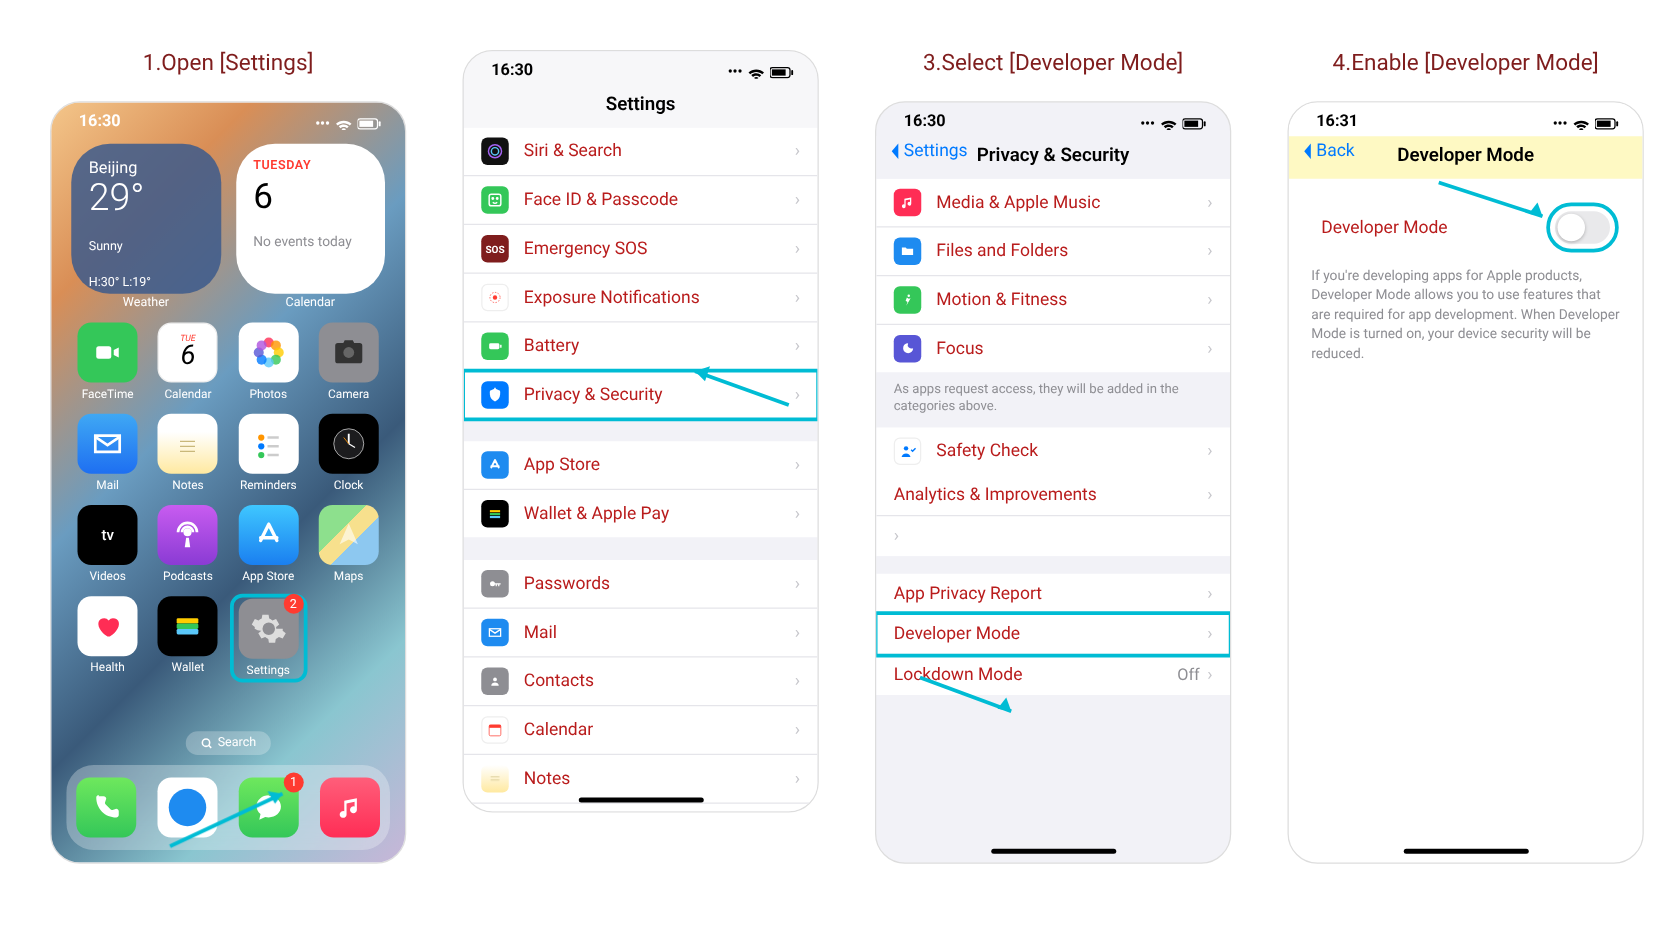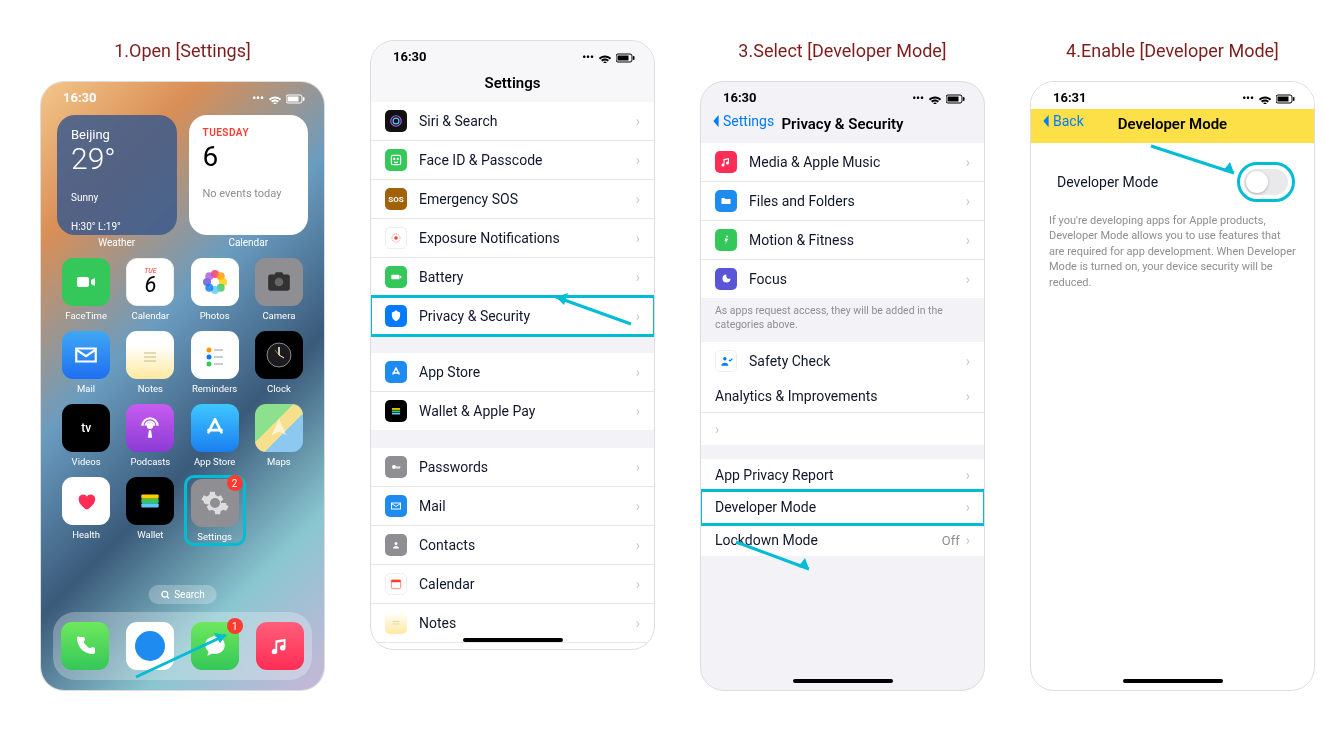--- a/index.html
+++ b/index.html
@@ -12,37 +12,37 @@
   .sb-right { display:flex; align-items:center; gap:4px; font-size:11px; }
   .sb-right svg { display:block; }
   .navbar { text-align:center; padding:6px 12px 10px 12px; position:relative; background:#f7f7f9; }
   .navbar-title { font-weight:600; font-size:15px; }
   .back { position:absolute; left:10px; top:4px; color:#007aff; font-size:14px; display:flex; align-items:center; gap:2px; }
   .back svg { width:10px; height:14px; }
   .list { background:#fff; }
   .row { display:flex; align-items:center; padding:8px 14px; border-bottom:1px solid #e5e5ea; min-height:31px; }
   .row:last-child { border-bottom:none; }
   .row .icon { width:22px; height:22px; border-radius:5px; margin-right:12px; flex-shrink:0; display:flex; align-items:center; justify-content:center; font-size:11px; color:#fff; font-weight:bold; }
-  .row .lbl { flex:1; font-size:14px; color:#0f172a; }
+  .row .lbl { flex:1; font-size:14px; color:#b91c1c; }
   .row .chev { color:#c7c7cc; font-size:14px; }
   .row .val { color:#8e8e93; font-size:13px; margin-right:6px; }
   .sect-gap { height:18px; background:#f2f2f7; }
   .sect-note { font-size:10.5px; color:#8e8e93; padding:6px 14px 10px 14px; background:#f2f2f7; line-height:1.35; }
   .sect-hdr { font-size:11px; color:#8e8e93; padding:8px 14px 4px 14px; background:#f2f2f7; text-transform:uppercase; letter-spacing:0.3px; }
   .hl { outline:3px solid #00bcd4; outline-offset:-1px; }
   .home-indicator { position:absolute; bottom:7px; left:50%; transform:translateX(-50%); width:100px; height:4px; background:#000; border-radius:3px; }
   
   .home {
     height:100%;
     background: linear-gradient(135deg,#f4c68a 0%, #d98e56 18%, #6a9cc0 40%, #3a5a7a 60%, #8ac6d0 80%, #c8b6d8 100%);
     position:relative; color:#fff;
   }
   .home .statusbar { color:#fff; }
   .widgets { display:flex; gap:12px; padding:0 16px; margin-top:6px; }
-  .widget { border-radius:18px; padding:12px 14px; height:120px; flex:1; }
+  .widget { border-radius:31px; padding:12px 14px; height:120px; flex:1; }
   .w-weather { background: rgba(60,90,140,0.85); }
   .w-cal { background:#fff; color:#000; }
   .w-cal .day { color:#ff3b30; font-size:10px; font-weight:600; letter-spacing:0.5px; }
   .w-cal .num { font-size:28px; font-weight:400; margin-top:2px; }
   .w-cal .ev { font-size:11px; color:#8e8e93; margin-top:14px; }
   .w-weather .city { font-size:13px; }
   .w-weather .temp { font-size:30px; font-weight:300; line-height:1; margin-top:2px; }
   .w-weather .sub { font-size:10px; margin-top:18px; }
   .widget-labels { display:flex; gap:12px; padding:2px 16px 6px 16px; font-size:10px; }
   .widget-labels div { flex:1; text-align:center; }
@@ -326,21 +326,21 @@
                 <rect x="4" y="4" width="16" height="16" rx="3"></rect>
                 <circle cx="9" cy="10" r="1" fill="#fff"></circle>
                 <circle cx="15" cy="10" r="1" fill="#fff"></circle>
                 <path d="M9 15c1 1 2 1.5 3 1.5s2-.5 3-1.5"></path>
               </svg>
             </div>
             <div class="lbl">Face ID &amp; Passcode</div>
             <div class="chev">›</div>
           </div>
         <div class="row">
-            <div class="icon" style="background:#a16207;font-size:8px">SOS</div>
+            <div class="icon" style="background:#7f1d1d;font-size:8px">SOS</div>
             <div class="lbl">Emergency SOS</div>
             <div class="chev">›</div>
           </div>
         <div class="row">
             <div class="icon" style="background:#fff;border:1px solid #eee">
               <svg width="14" height="14" viewBox="0 0 24 24">
                 <circle cx="12" cy="12" r="3" fill="#ff3b30"></circle>
                 <circle cx="12" cy="12" r="7" fill="none" stroke="#ff3b30" stroke-dasharray="2"></circle>
               </svg>
             </div>
@@ -570,21 +570,21 @@
       <div class="statusbar" style="background:#fff">
         <span>16:31</span>
         <span class="sb-right">•••  <svg width="14" height="10" viewBox="0 0 14 10">
               <path fill="#000" d="M7 8.5c.7 0 1.3.3 1.8.8L7 11 5.2 9.3c.5-.5 1.1-.8 1.8-.8zm0-3c1.5 0 2.9.6 4 1.6l-1.4 1.4C8.9 7.8 8 7.5 7 7.5s-1.9.3-2.6 1L3 7c1.1-1 2.5-1.5 4-1.5zm0-3c2.4 0 4.6 1 6.2 2.5L11.8 6.4C10.5 5.2 8.8 4.5 7 4.5S3.5 5.2 2.2 6.4L.8 5C2.4 3.5 4.6 2.5 7 2.5z"></path>
             </svg> <svg width="20" height="10" viewBox="0 0 20 10">
               <rect x="0" y="1" width="16" height="8" rx="2" fill="none" stroke="#000"></rect>
               <rect x="1.5" y="2.5" width="11" height="5" fill="#000"></rect>
               <rect x="17" y="3" width="1.5" height="4" rx="0.7" fill="#000"></rect>
             </svg></span>
       </div>
-      <div class="navbar" style="background:#fde047">
+      <div class="navbar" style="background:#fef9c3">
         <div class="back">
             <svg viewBox="0 0 10 16" fill="#007aff">
               <path d="M8 1L2 8l6 7"></path>
             </svg>
             <span>Back</span>
           </div>
         <div class="navbar-title">Developer Mode</div>
       </div>
       <div class="content">
         <div class="single">

